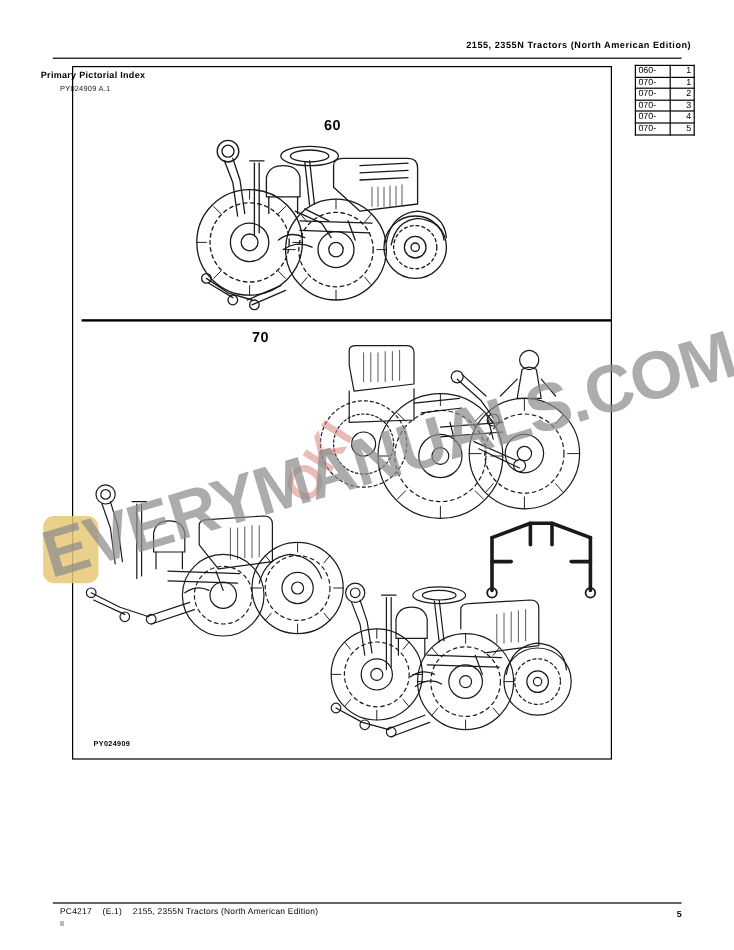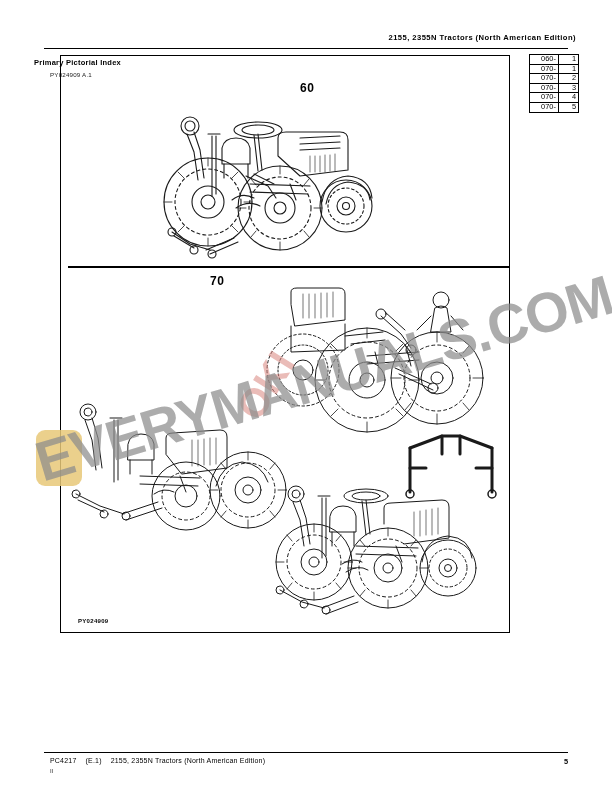--- a/index.html
+++ b/index.html
@@ -68,21 +68,20 @@
     width: 50px;
     border-collapse: collapse;
     font-size: 7.4px;
   }
   .idx-table td {
     border: 0.8px solid #000;
     height: 8.6px;
     line-height: 8.6px;
     padding: 0 2px;
     font-family: "Liberation Sans", sans-serif;
-    text-align: right;
   }
   .idx-code { text-align: left; width: 27px; }
   .idx-num  { text-align: right; width: 19px; }
 
   
   .frame {
     position: absolute;
     left: 60px;
     top: 55px;
     width: 450px;
@@ -98,21 +97,21 @@
     height: 1.6px;
     background: #000;
   }
 
   .fig-number {
     position: absolute;
     font-size: 12px;
     font-weight: bold;
     letter-spacing: 0.5px;
   }
-  #fig-60 { left: 270px; top: 81px; margin-left: 30px; }
+  #fig-60 { left: 270px; top: 97px; }
   #fig-70 { left: 210px; top: 274px; }
 
   .frame-caption {
     position: absolute;
     left: 78px;
     top: 618px;
     font-size: 6px;
     font-weight: bold;
     letter-spacing: 0.3px;
   }

